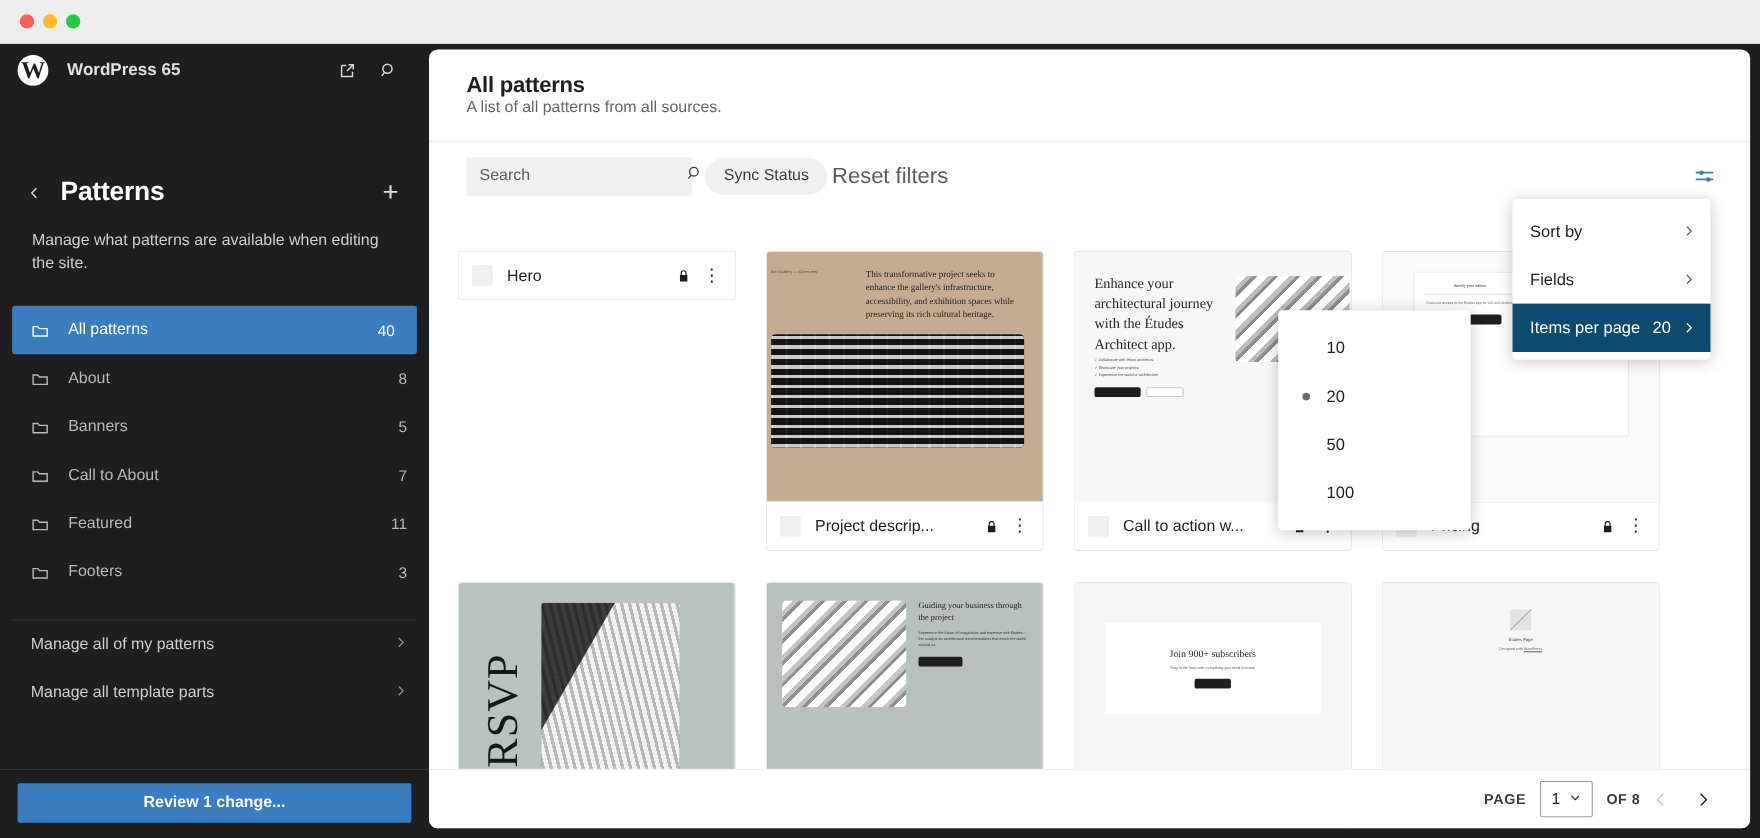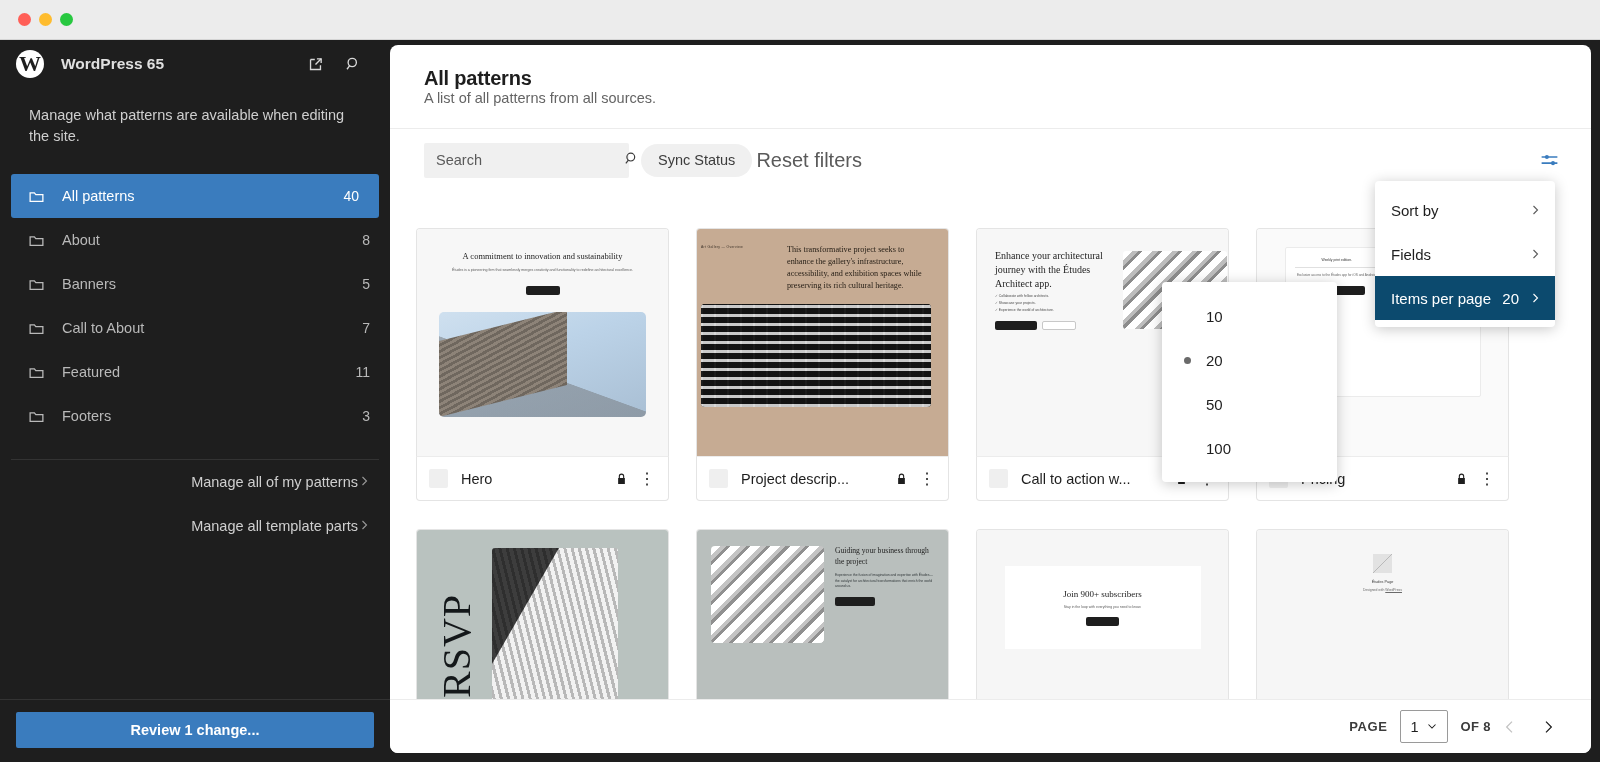--- a/index.html
+++ b/index.html
@@ -106,21 +106,21 @@
 
   #sidebar-sep {
     border-top: 1px solid #333333;
     margin: 21px 11px 0 11px;
   }
   .manage-row {
     height: 44px; display: flex; align-items: center;
     padding: 0 20px 0 28px;
     color: #cfcfcf; font-size: 14.5px;
   }
-  .manage-row .mlabel { flex: 1; text-align: right; }
+  .manage-row .mlabel { flex: 1; }
   .manage-row .chev { color: #9a9a9a; }
 
   #sidebar-footer {
     position: absolute; bottom: 0; left: 0; width: 390px;
     border-top: 1px solid #333333;
     padding: 12px 16px 14px 16px;
   }
   #review-btn {
     width: 100%; height: 36px; border-radius: 2px;
     background: #3a7cbe; color: #ffffff;
@@ -240,21 +240,21 @@
   }
   .pv2 .photo:after {
     content: ""; position: absolute; inset: 0;
     background:
       repeating-linear-gradient(0deg, rgba(235,235,235,.85) 0 3px, rgba(20,20,20,.9) 3px 9px),
       repeating-linear-gradient(90deg, rgba(200,200,200,.5) 0 2px, rgba(0,0,0,.55) 2px 13px);
   }
 
   .pv3 { background: #f7f7f7; padding: 20px 0 0 18px; display: flex; }
   .pv3 .col { width: 118px; }
-  .pv3 h4 { font-family: "Liberation Serif", serif; font-size: 10px; font-weight: 400; color: #1e1e1e; line-height: 1.4; }
+  .pv3 h4 { font-family: "Liberation Serif", serif; font-size: 13px; font-weight: 400; color: #1e1e1e; line-height: 1.4; }
   .pv3 .chk { font-size: 3.4px; color: #4a4a4a; margin-top: 3px; }
   .pv3 .btns { margin-top: 9px; display: flex; gap: 5px; align-items: center; }
   .pv3 .btns .mini-btn { width: 42px; }
   .pv3 .btns .mini-btn.light { width: 34px; }
   .pv3 .art {
     width: 104px; height: 78px; margin-left: 10px; margin-top: 2px;
     border-radius: 3px; overflow: hidden;
     background:
       repeating-linear-gradient(135deg, #ffffff 0 7px, #bdbdbd 7px 11px, #8c8c8c 11px 14px),
       repeating-linear-gradient(45deg, #f2f2f2 0 9px, #c9c9c9 9px 14px);
@@ -408,20 +408,30 @@
           </svg>
         </div>
         <div class="hdr-icon">
           <svg width="18" height="18" viewBox="0 0 24 24" fill="none" stroke="currentColor" stroke-width="1.8">
             <circle cx="11" cy="10" r="5.5"></circle>
               <path d="M7.6 14.2L4 19"></path>
           </svg>
         </div>
       </div>
 
+      <div id="patterns-head">
+        <div id="back-chevron">
+          <svg width="13" height="13" viewBox="0 0 24 24" fill="none" stroke="currentColor" stroke-width="2.2">
+            <path d="M15 4L7 12l8 8"></path>
+          </svg>
+        </div>
+        <div id="patterns-title">Patterns</div>
+        <div class="spacer"></div>
+        <div id="add-pattern">+</div>
+      </div>
 
       <div id="patterns-desc">Manage what patterns are available when editing the site.</div>
 
       <div id="folder-list">
 
         <div class="folder active">
           <span class="fico">
             <svg width="17" height="17" viewBox="0 0 24 24" fill="none" stroke="currentColor" stroke-width="1.8">
                 <path d="M3 7h6l2 2.5h10V19H3z"></path>
               </svg>
@@ -532,30 +542,20 @@
             <path d="M3 8h18M3 15h18"></path>
               <circle cx="9" cy="8" r="2.3" fill="currentColor" stroke="none"></circle>
               <circle cx="16" cy="15" r="2.3" fill="currentColor" stroke="none"></circle>
           </svg>
         </div>
       </div>
 
       <div id="grid">
 
         <div class="card">
-          <div class="preview">
-            <div class="pv pv1">
-              <h4>A commitment to innovation and sustainability</h4>
-              <p>Études is a pioneering firm that seamlessly merges creativity and functionality to redefine architectural excellence.</p>
-              <div style="text-align:center;margin-top:7px;">
-                <span class="mini-btn" style="width:34px;"></span>
-              </div>
-              <div class="photo"></div>
-            </div>
-          </div>
           <div class="cfoot">
             <span class="cbox"></span>
             <span class="ctitle">Hero</span>
             <span class="clock">
               <svg width="13" height="14" viewBox="0 0 24 24" fill="currentColor">
                   <path d="M7 10V7a5 5 0 0 1 10 0v3h1.2v11H5.8V10H7zm2 0h6V7a3 3 0 0 0-6 0v3z"></path>
                 </svg>
             </span>
             <span class="ckebab">⋮</span>
           </div>

